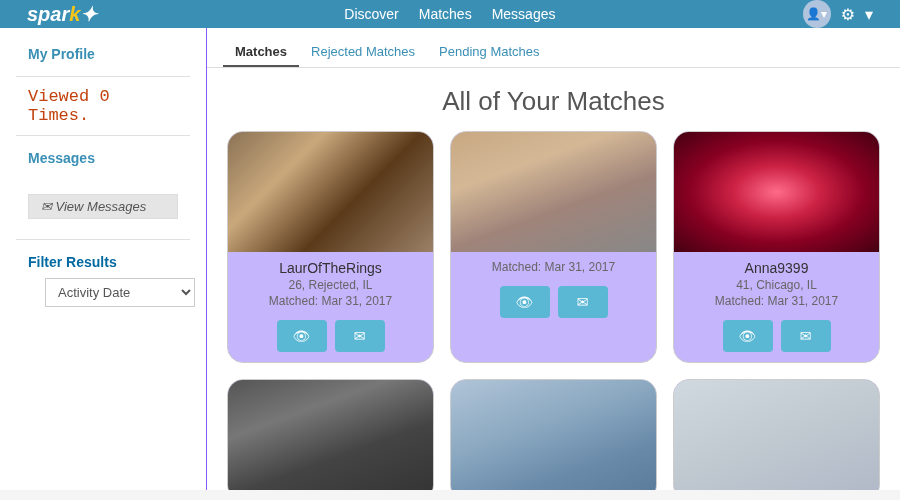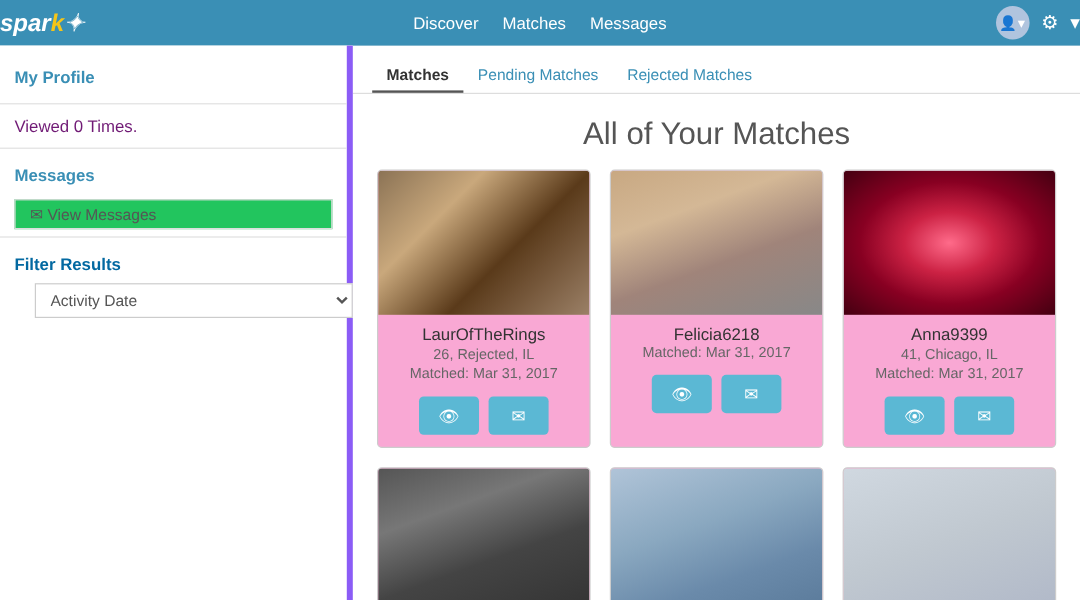--- a/index.html
+++ b/index.html
@@ -1,25 +1,25 @@
 <!DOCTYPE html>
 <html><head>
   <meta charset="utf-8">
   <style>
     * { box-sizing: border-box; margin: 0; padding: 0; }
     body { font-family: Arial, sans-serif; background: #f5f5f5; width: 900px; height: 500px; overflow: hidden; }
 
     
     .header {
       background: #3a8fb5;
-      height: 38px;
+      height: 28px;
       display: flex;
       align-items: center;
       justify-content: space-between;
-      padding: 0 0;
+      padding: 0 27px;
     }
     .header-logo {
       color: white;
       font-size: 20px;
       font-weight: bold;
       font-style: italic;
     }
     .header-logo span { color: #f5c518; }
     .header-nav { display: flex; gap: 20px; }
     .header-nav a {
@@ -36,56 +36,58 @@
       display: flex; align-items: center; justify-content: center;
       color: white; font-size: 12px;
     }
     .header-gear { color: white; font-size: 16px; cursor: pointer; }
 
     
     .layout { display: flex; height: calc(500px - 38px); }
 
     
     .sidebar {
-      width: 294px;
+      width: 207px;
       background: white;
-      border-right: 5px solid #8b5cf6;
-      padding: 10px 0;
+      border-right: 1px solid #8b5cf6;
+      padding: 10px 16px;
       flex-shrink: 0;
     }
     .sidebar-section {
       padding: 8px 12px;
     }
     .sidebar-section-title {
       color: #3a8fb5;
       font-size: 14px;
       font-weight: bold;
       cursor: pointer;
     }
     .sidebar-divider {
       border: none;
       border-top: 1px solid #e0e0e0;
       margin: 6px 0;
     }
     .sidebar-text {
-      color: #701a75;
-      font-size: 14px;
+      color: #c2410c;
+      font-size: 17px;
       padding: 4px 12px;
+      font-family: Liberation Mono, monospace;
     }
     .sidebar-link {
       color: #555;
       font-size: 13px;
       padding: 4px 12px;
       display: flex;
       align-items: center;
       gap: 6px;
       cursor: pointer;
-      background: #22c55e;
+      background: #e5e5e5;
       border: 1px solid #ddd;
-      margin: 4px 12px;
+      margin: 20px 12px;
+      font-style: italic;
     }
     .filter-label {
       font-size: 14px;
       font-weight: bold;
       color: #0369a1;
       padding: 8px 12px 4px;
     }
     .filter-select {
       margin: 4px 29px;
       width: calc(100% - 24px);
@@ -129,23 +131,23 @@
 
     .matches-grid {
       display: grid;
       grid-template-columns: repeat(3, 1fr);
       gap: 16px;
       padding: 0 20px 20px;
     }
 
     .match-card {
       border: 1px solid #ccc;
-      border-radius: 4px;
+      border-radius: 16px;
       overflow: hidden;
-      background: #f9a8d4;
+      background: #c4b5fd;
     }
     .match-photo-placeholder {
       width: 100%;
       height: 120px;
       background: #888;
       position: relative;
       overflow: hidden;
     }
     
     .photo-1 { background: linear-gradient(135deg, #8B7355 0%, #c9a87c 30%, #5a3a1a 60%, #9b8067 100%); }
@@ -219,22 +221,22 @@
     <div class="filter-label">Filter Results</div>
     <select class="filter-select">
       <option>Activity Date</option>
     </select>
   </aside>
 
   <main class="main">
 
     <div class="tab-bar">
       <a class="tab active">Matches</a>
+      <a class="tab">Rejected Matches</a>
       <a class="tab">Pending Matches</a>
-      <a class="tab">Rejected Matches</a>
     </div>
 
     <h2 class="matches-title">All of Your Matches</h2>
 
     <div class="matches-grid">
 
       <div class="match-card">
         <div class="match-photo-placeholder photo-1"></div>
         <div class="match-info">
           <div class="match-name">LaurOfTheRings</div>
@@ -243,21 +245,20 @@
         </div>
         <div class="match-actions">
           <button class="action-btn">👁</button>
           <button class="action-btn">✉</button>
         </div>
       </div>
 
       <div class="match-card">
         <div class="match-photo-placeholder photo-2"></div>
         <div class="match-info">
-          <div class="match-name">Felicia6218</div>
           <div class="match-date">Matched: Mar 31, 2017</div>
         </div>
         <div class="match-actions">
           <button class="action-btn">👁</button>
           <button class="action-btn">✉</button>
         </div>
       </div>
 
       <div class="match-card">
         <div class="match-photo-placeholder photo-3"></div>

